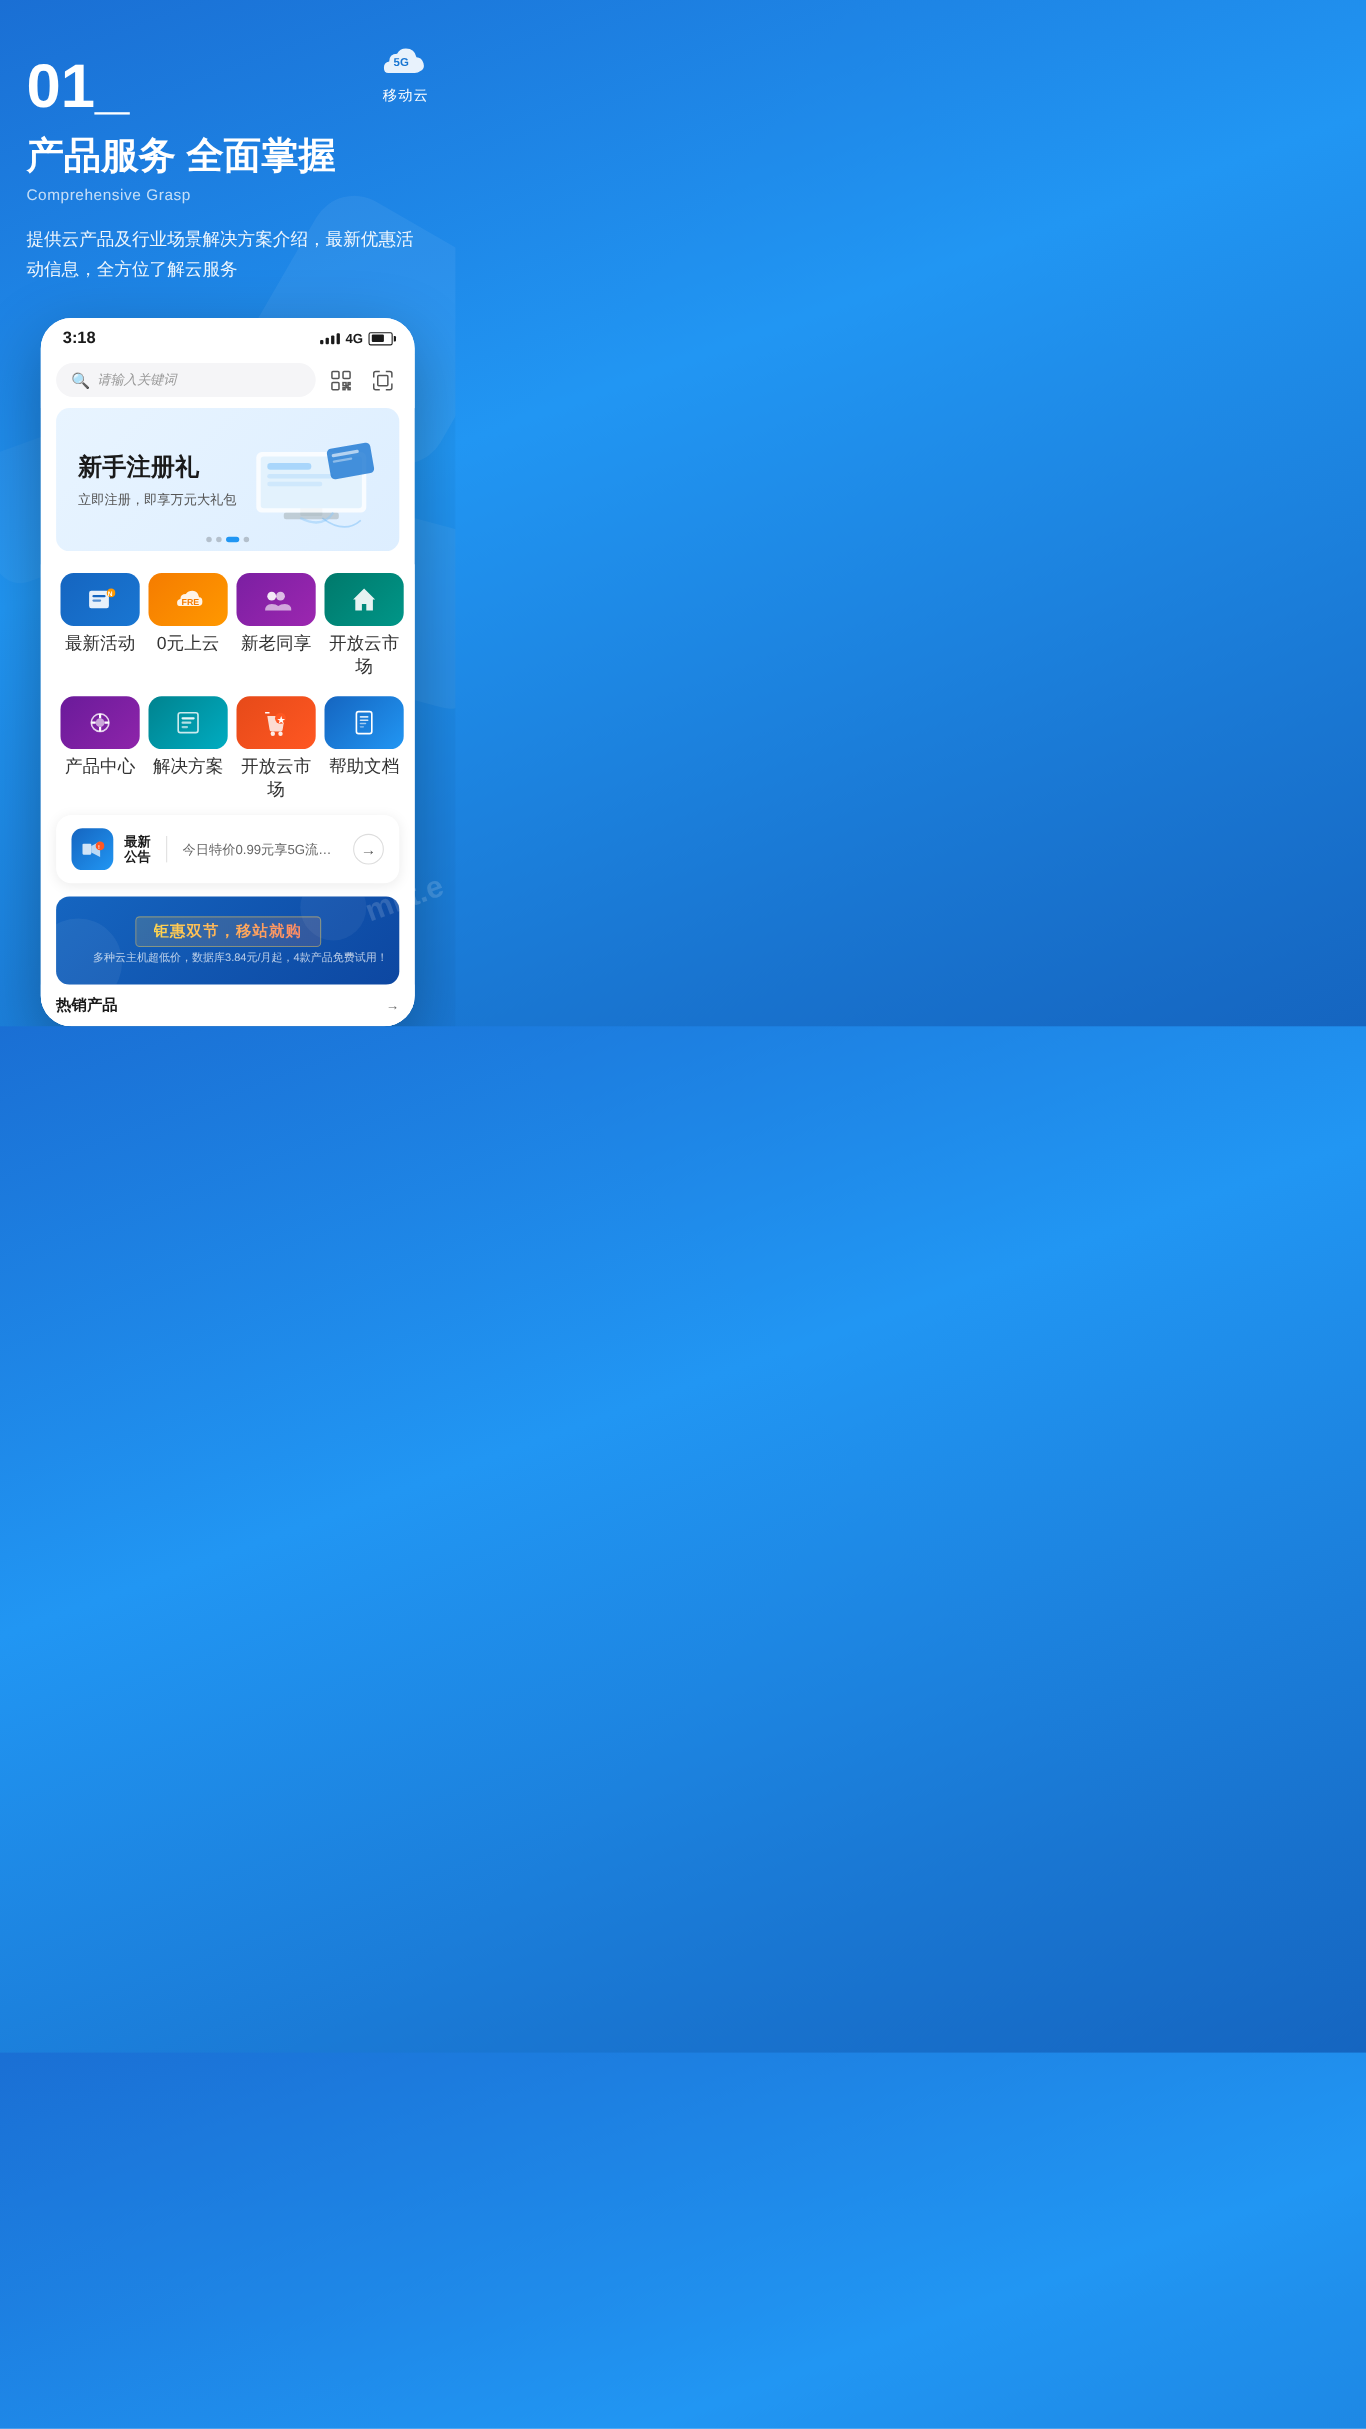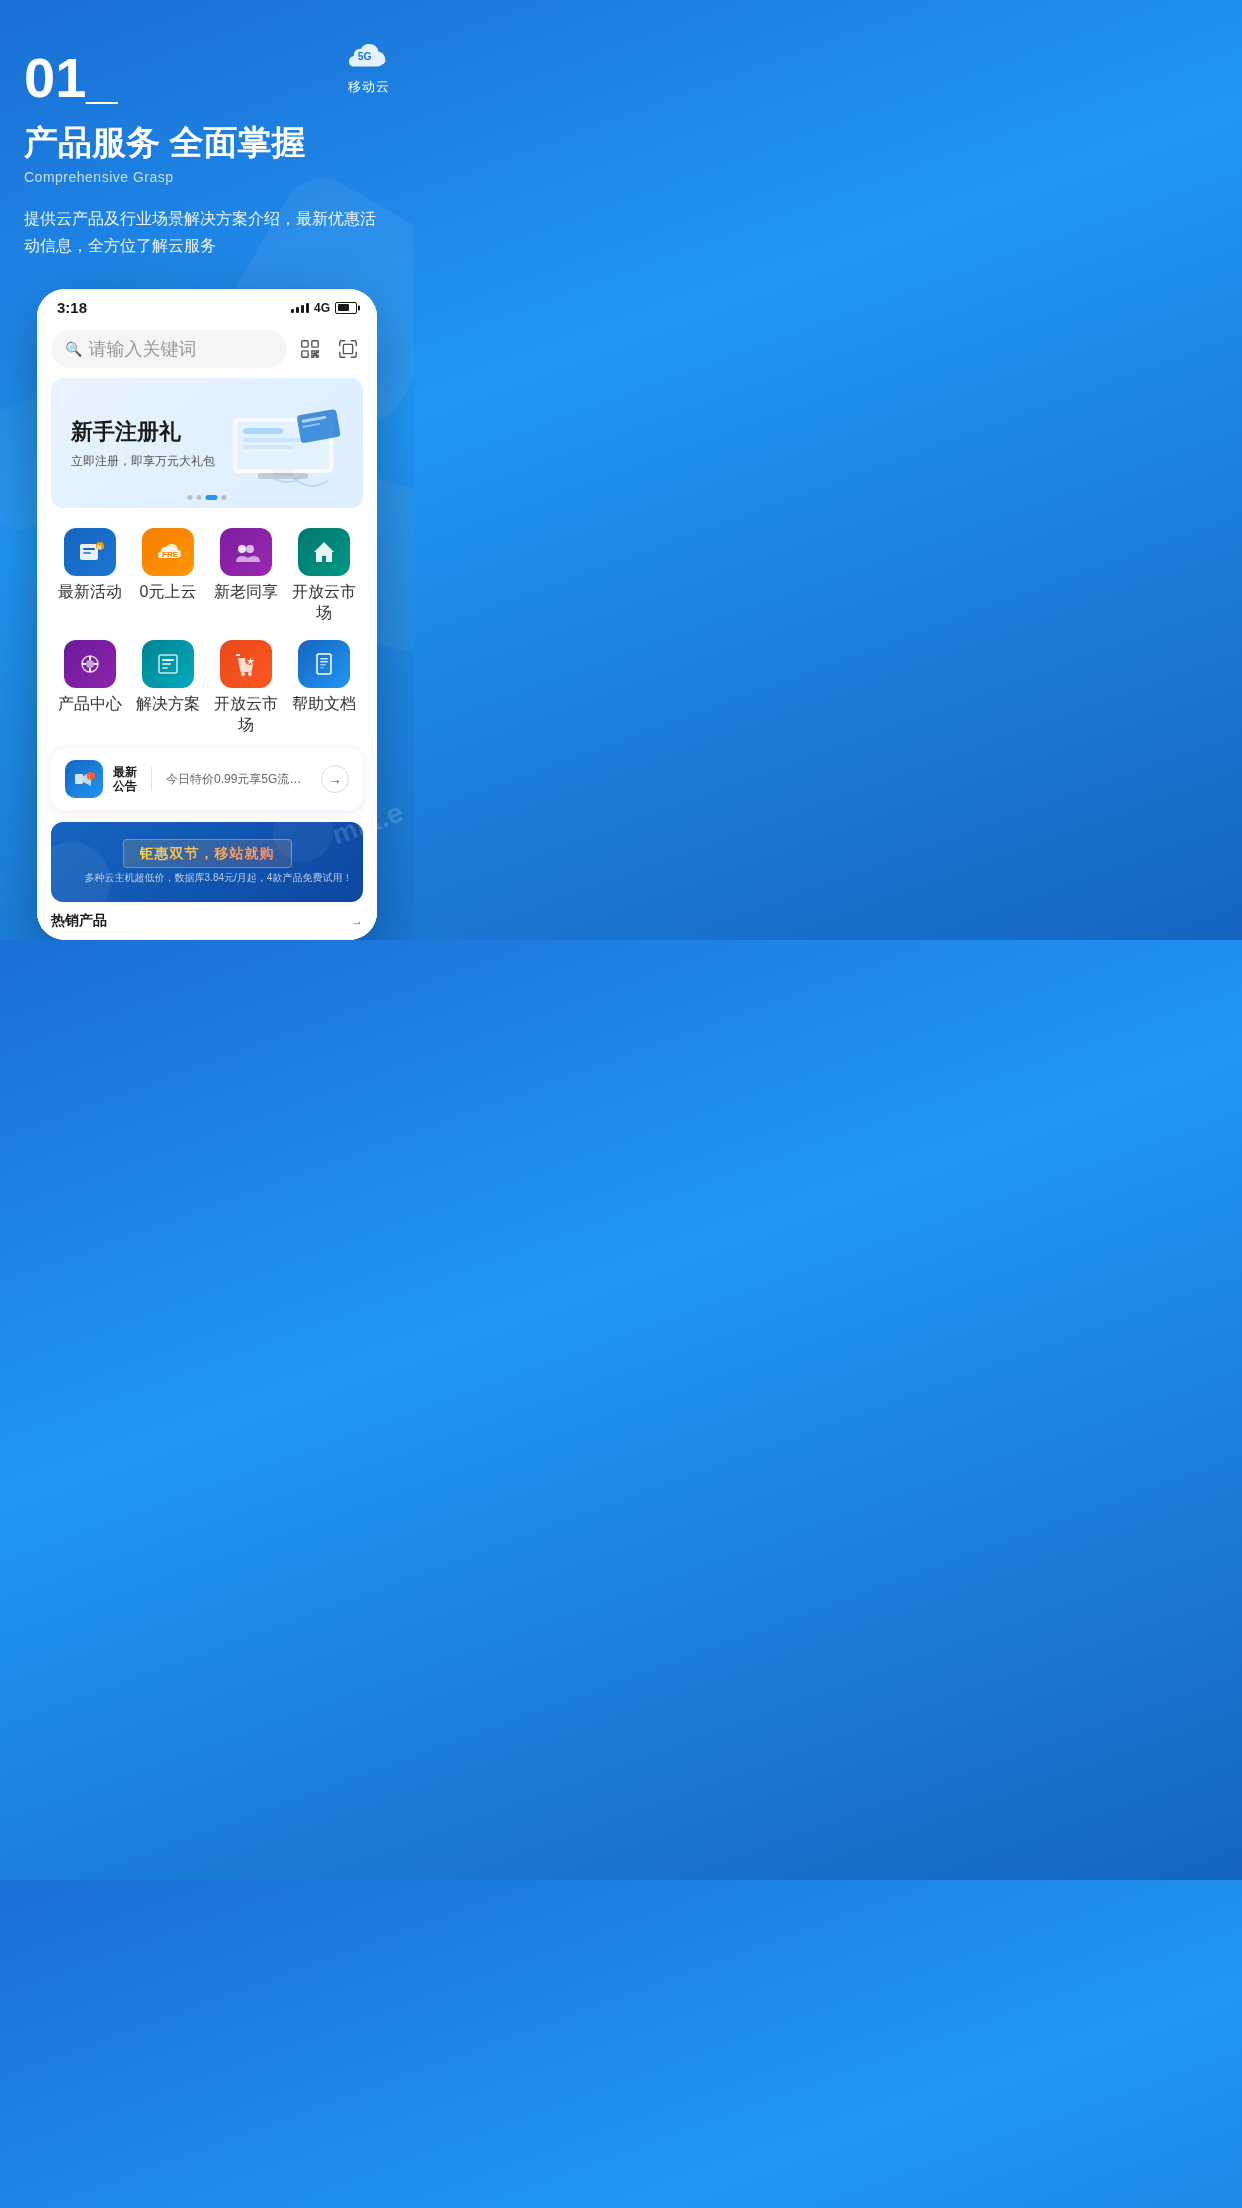--- a/index.html
+++ b/index.html
@@ -218,21 +218,22 @@
       padding: 7px 14px;
     }
 
     .search-icon-inner {
       color: #999;
       font-size: 14px;
     }
 
     .search-placeholder {
       color: #999;
-      font-size: 18px;
+      font-size: 12px;
+      font-style: italic;
     }
 
     .search-qr {
       width: 30px;
       height: 30px;
       display: flex;
       align-items: center;
       justify-content: center;
       color: #555;
       font-size: 18px;
@@ -318,21 +319,21 @@
 
     .icon-item {
       display: flex;
       flex-direction: column;
       align-items: center;
       padding: 8px 4px;
       gap: 6px;
     }
 
     .icon-badge {
-      width: 52px;
+      width: 72px;
       height: 48px;
       border-radius: 12px;
       display: flex;
       align-items: center;
       justify-content: center;
       position: relative;
       font-size: 22px;
     }
 
     .icon-label {

